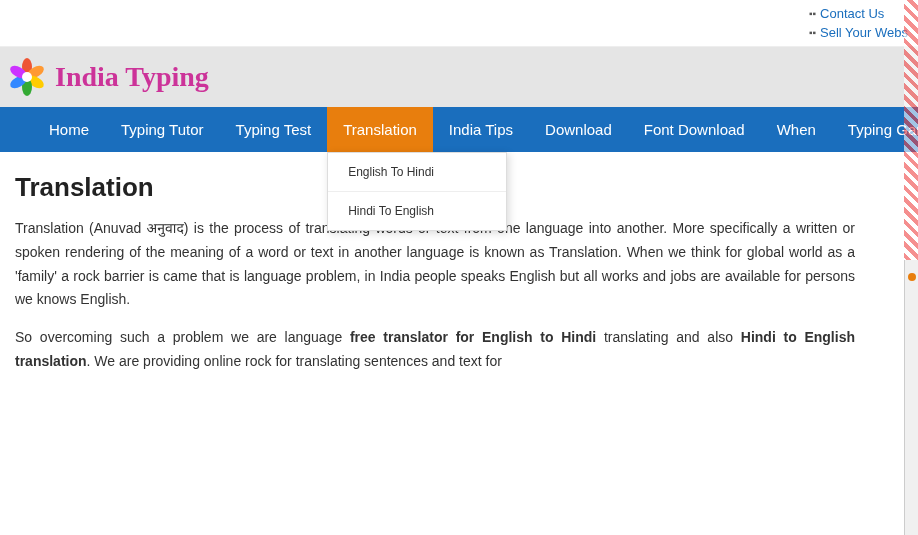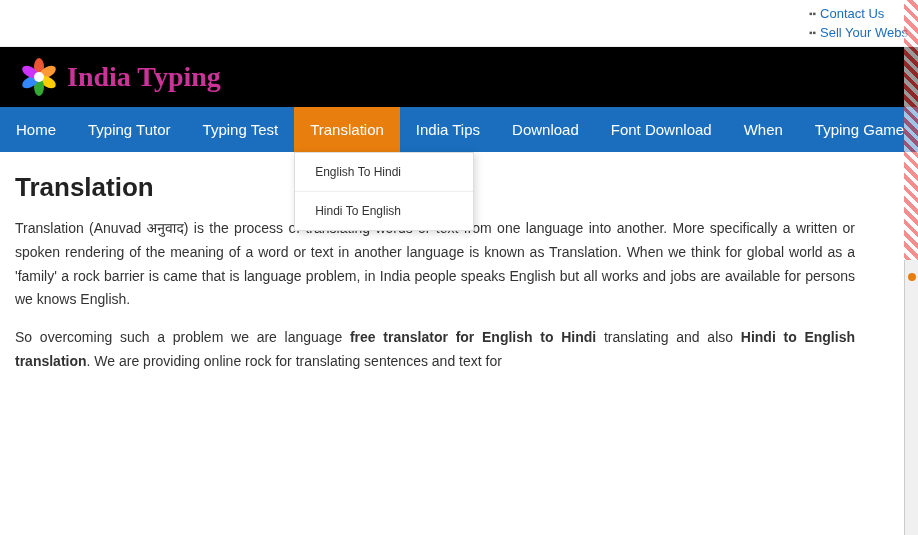--- a/index.html
+++ b/index.html
@@ -31,22 +31,22 @@
     }
     .top-bar-link .bullet {
       color: #555;
       font-size: 10px;
     }
 
     
     .header {
       display: flex;
       align-items: center;
-      padding: 10px 19px;
-      background: #000000;
+      padding: 10px 7px;
+      background: #e5e5e5;
     }
     .logo-container {
       display: flex;
       align-items: center;
       gap: 8px;
     }
     .logo-icon {
       width: 40px;
       height: 40px;
     }
@@ -56,20 +56,21 @@
       color: #cc3399;
       font-family: Georgia, serif;
     }
 
     
     .nav {
       background: #1a6ebd;
       display: flex;
       align-items: stretch;
       position: relative;
+      padding-left: 33px;
     }
     .nav-item {
       color: #fff;
       font-size: 15px;
       padding: 14px 16px;
       cursor: pointer;
       white-space: nowrap;
       text-decoration: none;
       display: flex;
       align-items: center;

